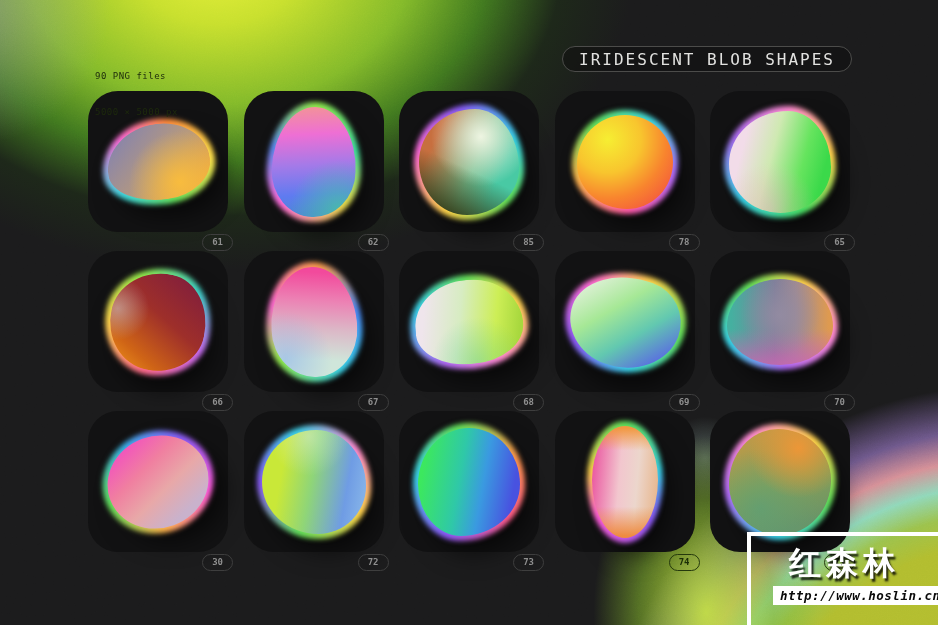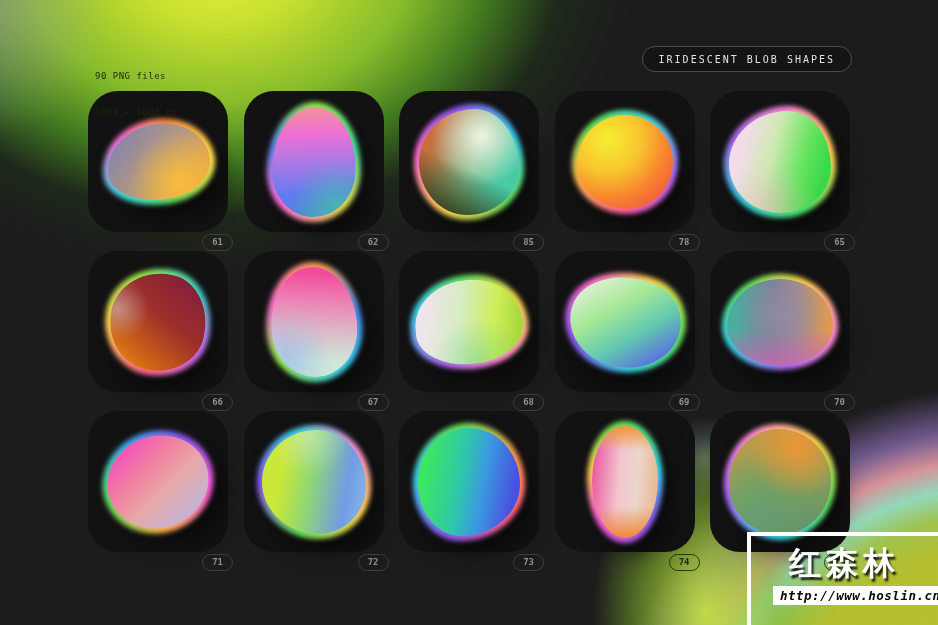--- a/index.html
+++ b/index.html
@@ -19,21 +19,21 @@
       radial-gradient(ellipse 150px 235px at 706px 612px,
         rgba(195,228,64,0.9) 0%, rgba(132,182,44,0.55) 45%, rgba(64,110,30,0) 75%),
       radial-gradient(circle 55px at 705px 458px,
         rgba(190,225,215,0.32), rgba(190,225,215,0) 75%);}
   .noise{position:absolute;inset:0;width:100%;height:100%;opacity:0.08;mix-blend-mode:overlay;pointer-events:none;}
 
   .meta{position:absolute;left:95px;top:46px;z-index:3;font-size:9px;line-height:12px;
         color:#1d2a0c;letter-spacing:0.5px;white-space:pre;}
   .badge{position:absolute;right:86px;top:46px;z-index:3;height:24px;padding:0 16px;
          display:flex;align-items:center;border:1px solid #4c4c4a;border-radius:13px;
-         color:#e2e2e0;font-size:10px;letter-spacing:2px;background:rgba(14,14,14,0.55);}
+         color:#e2e2e0;font-size:16px;letter-spacing:2px;background:rgba(14,14,14,0.55);}
 
   .grid{position:absolute;left:88px;top:91px;z-index:2;display:grid;
         grid-template-columns:repeat(5,140px);grid-auto-rows:141px;
         column-gap:15.5px;row-gap:19px;font-weight:bold;}
   .cell{position:relative;}
   .card{position:absolute;inset:0;background:#121213;border-radius:30px;
         display:flex;align-items:center;justify-content:center;}
   .blob{position:relative;box-shadow:10px 16px 24px rgba(0,0,0,0.6);}
   .rim{position:absolute;inset:-4px;filter:blur(2.5px);}
   .fill{position:absolute;inset:1px;}
@@ -165,21 +165,21 @@
         </div>
         <div class="pill">70</div>
       </div>
       <div class="cell">
         <div class="card">
           <div class="blob" style="width: 104px; height: 94px; transform: rotate(-20deg); border-radius: 50%;">
             <div class="rim" style="background: conic-gradient(from 120deg, rgb(255, 90, 216), rgb(255, 178, 74), rgb(98, 224, 90), rgb(56, 176, 232), rgb(138, 90, 248), rgb(255, 90, 216)); border-radius: 50%;"></div>
             <div class="fill" style="background: linear-gradient(155deg, rgb(242, 74, 196) 6%, rgb(240, 127, 160) 35%, rgb(232, 168, 168) 58%, rgb(201, 178, 204) 82%); border-radius: 50%;"></div>
           </div>
         </div>
-        <div class="pill">71</div>
+        <div class="pill">30</div>
       </div>
       <div class="cell">
         <div class="card">
           <div class="blob" style="width: 106px; height: 106px; transform: rotate(0deg); border-radius: 52% 48% 46% 54% / 50% 54% 46% 50%;">
             <div class="rim" style="background: conic-gradient(from -20deg, rgb(56, 208, 232), rgb(255, 138, 208), rgb(255, 210, 74), rgb(98, 224, 90), rgb(138, 90, 248), rgb(56, 208, 232)); border-radius: 52% 48% 46% 54% / 50% 54% 46% 50%;"></div>
             <div class="fill" style="background: radial-gradient(circle at 45% 6%, rgba(220, 240, 220, 0.5), rgba(220, 240, 220, 0) 35%), linear-gradient(100deg, rgb(201, 232, 56) 22%, rgb(143, 213, 120) 48%, rgb(111, 156, 228) 78%, rgb(130, 176, 232) 92%); border-radius: 52% 48% 46% 54% / 50% 54% 46% 50%;"></div>
           </div>
         </div>
         <div class="pill">72</div>
       </div>

